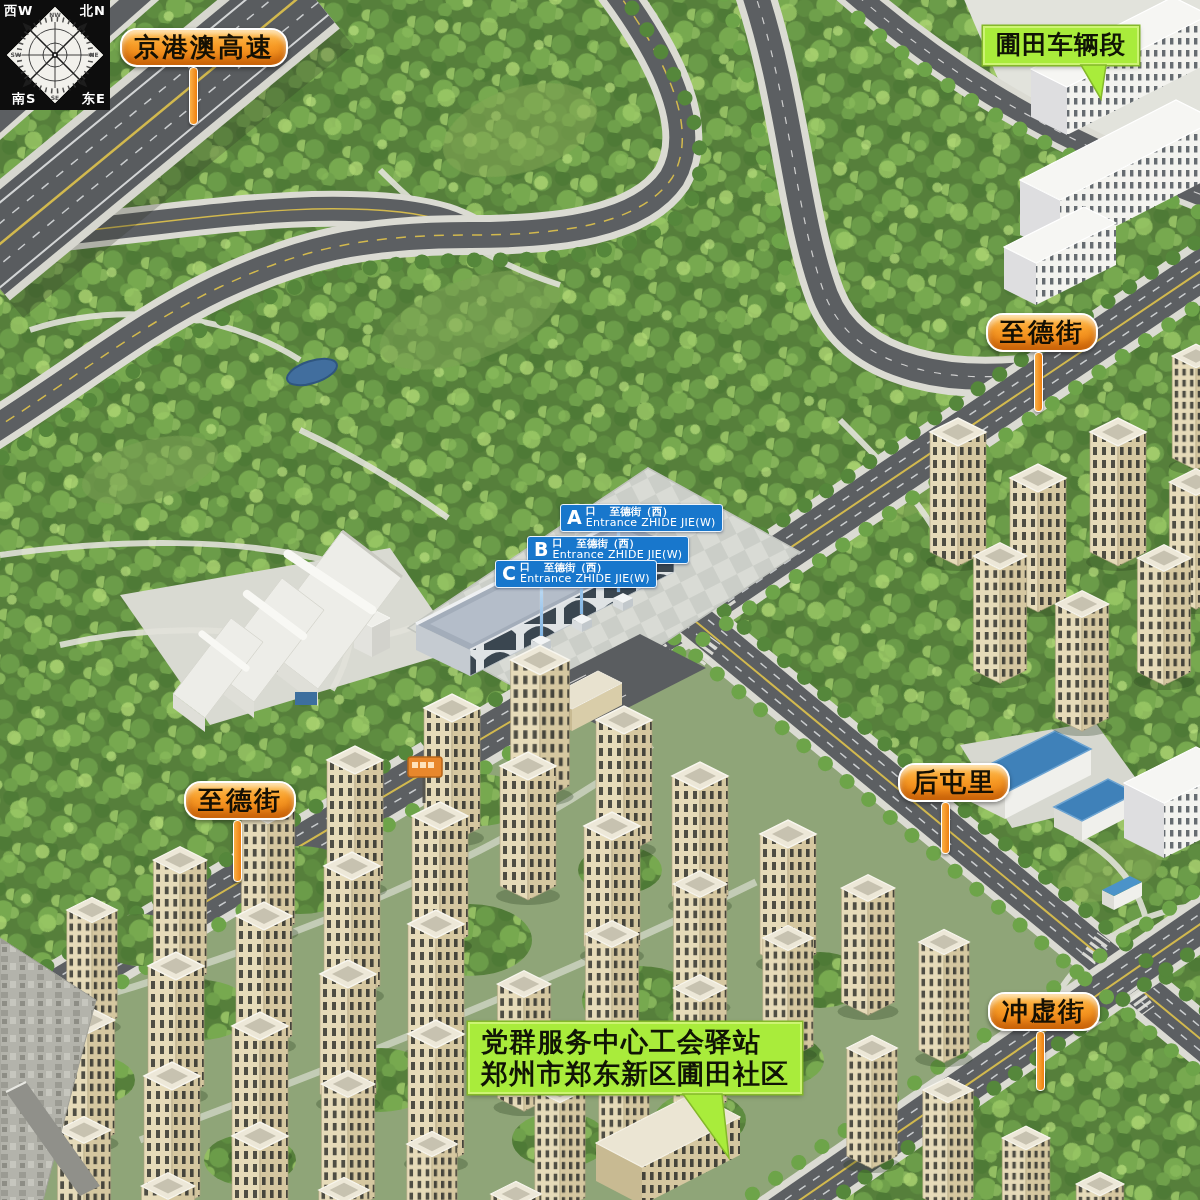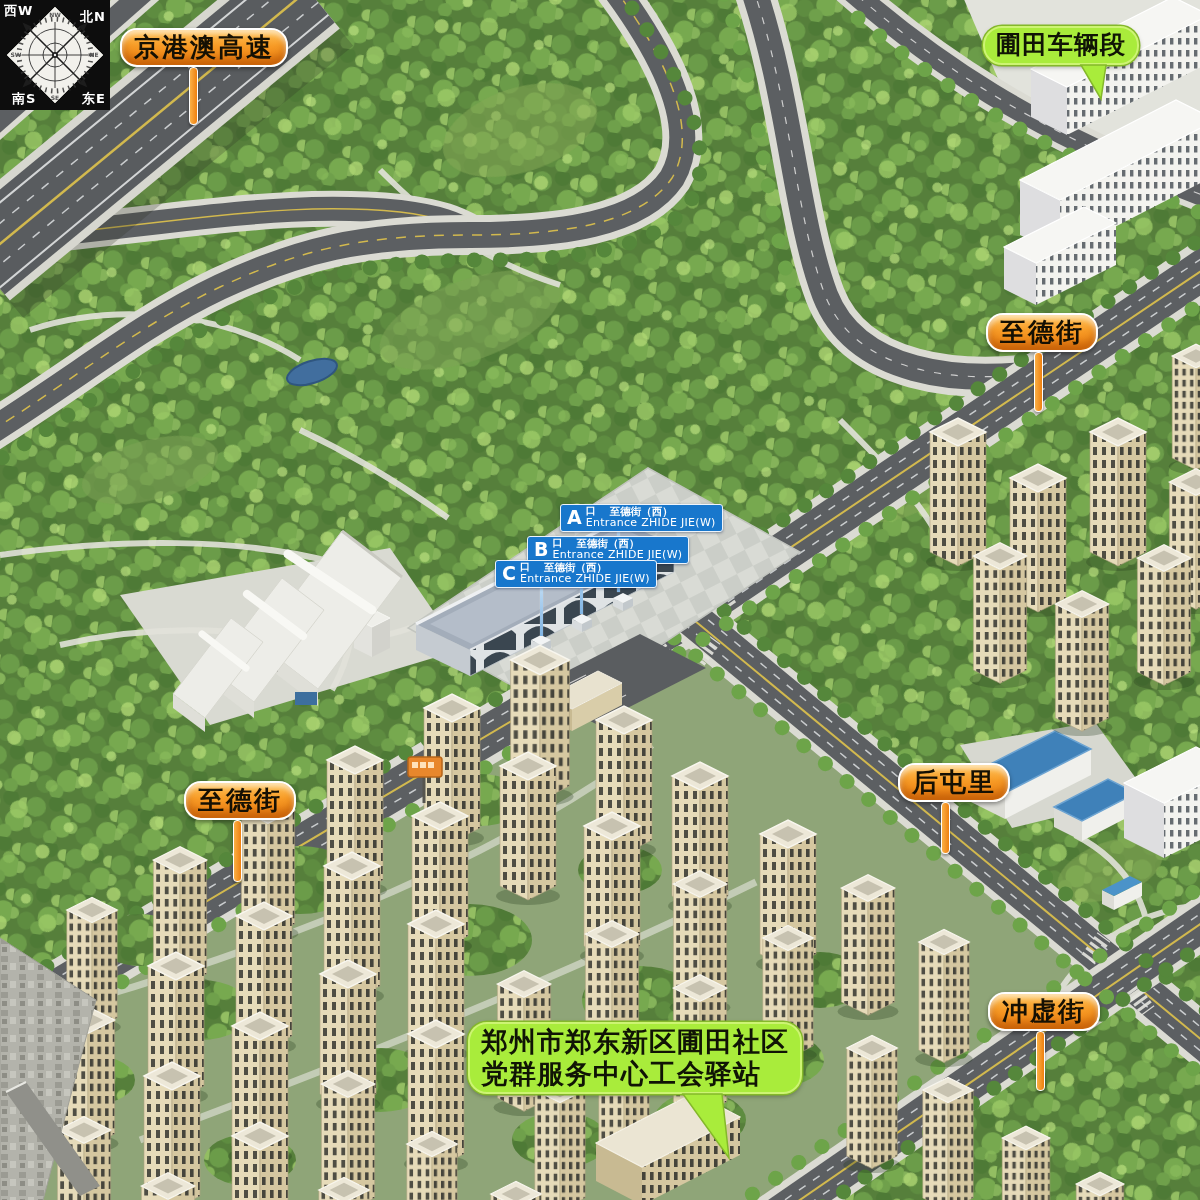--- a/index.html
+++ b/index.html
@@ -10,21 +10,21 @@
   .pin{position:absolute;z-index:30;}
   .pin-box{position:relative;display:inline-block;background:linear-gradient(180deg,#ffc45a 0%,#f79b26 45%,#ef7f0e 100%);
     border:2px solid #fff;border-radius:17px;color:#151003;font-weight:bold;font-size:26px;line-height:1.2;
     padding:2px 12px;letter-spacing:2px;white-space:nowrap;
     box-shadow:inset 0 4px 5px rgba(255,255,255,.55),inset 0 -7px 9px rgba(150,60,0,.45),0 2px 4px rgba(0,0,0,.4);}
   .pin-stem{position:absolute;top:100%;width:7px;margin-left:-4px;
     background:linear-gradient(90deg,#fbb045,#ee8010);border:1px solid #fff;border-radius:4px;
     box-shadow:0 2px 3px rgba(0,0,0,.35);}
   
   .glabel{position:absolute;z-index:30;}
-  .glabel-box{position:relative;display:inline-block;background:#a9ec3b;border:2px solid #cdf473;border-radius:19px;
+  .glabel-box{position:relative;display:inline-block;background:#a9ec3b;border:2px solid #cdf473;border-radius:0;
     color:#101405;font-weight:bold;font-size:26px;line-height:1.22;padding:2px 11px;letter-spacing:1px;white-space:nowrap;
     box-shadow:0 0 0 1.5px #84b82a,0 2px 5px rgba(0,0,0,.35);}
   .gtail{position:absolute;top:100%;overflow:visible;}
   
   .bluelabel{position:absolute;z-index:30;display:flex;align-items:center;gap:4px;background:#1877cc;
     border:1.5px solid #eef4fb;border-radius:3px;color:#fff;padding:1px 6px 2px 6px;
     box-shadow:0 1px 3px rgba(0,20,60,.4);}
   .bl-letter{font-size:19px;font-weight:bold;line-height:1;}
   .bl-col{display:flex;flex-direction:column;line-height:1.05;}
   .bl-row1{display:flex;gap:14px;font-size:10.5px;font-weight:bold;white-space:nowrap;}
@@ -438,21 +438,21 @@
       <text x="55" y="17">NW</text>
       <text x="94" y="57">NE</text>
       <text x="55" y="100">SE</text>
       <text x="16" y="57">SW</text>
     </g>
   </g>
 </svg>
 
 <div id="compass" style="background:transparent;">
   <div class="cmp-corner" style="left:4px;top:2px">西W</div>
-  <div class="cmp-corner" style="right:4px;top:8px">北N</div>
+  <div class="cmp-corner" style="right:4px;top:2px">北N</div>
   <div class="cmp-corner" style="left:12px;bottom:2px">南S</div>
   <div class="cmp-corner" style="right:4px;bottom:2px">东E</div>
 </div>
 
 <div class="pin" style="left:120px;top:28px">
   <div class="pin-box">京港澳高速</div>
   <div class="pin-stem" style="left:73px;height:56px"></div>
 </div>
 <div class="pin" style="left:986px;top:313px">
   <div class="pin-box">至德街</div>
@@ -472,22 +472,22 @@
 </div>
 
 <div class="glabel" style="left:983px;top:26px">
   <div class="glabel-box" style="font-size:25px">圃田车辆段</div>
   <svg class="gtail" style="left:95px" width="34" height="36">
     <polygon points="3,0 28,0 23,34" fill="#a9ec3b" stroke="#84b82a" stroke-width="1.5"></polygon>
       </svg>
 </div>
 <div class="glabel" style="left:468px;top:1022px">
   <div class="glabel-box" style="font-size:27px;line-height:1.18">
+    <div>党群服务中心工会驿站</div>
     <div>郑州市郑东新区圃田社区</div>
-    <div>党群服务中心工会驿站</div>
   </div>
   <svg class="gtail" style="left:212px" width="64" height="68">
     <polygon points="3,0 42,0 49,64" fill="#a9ec3b" stroke="#84b82a" stroke-width="1.5"></polygon>
       </svg>
 </div>
 
 <div class="bluelabel" style="left:560px;top:504px">
   <span class="bl-letter">A</span>
   <div class="bl-col">
     <div class="bl-row1">

